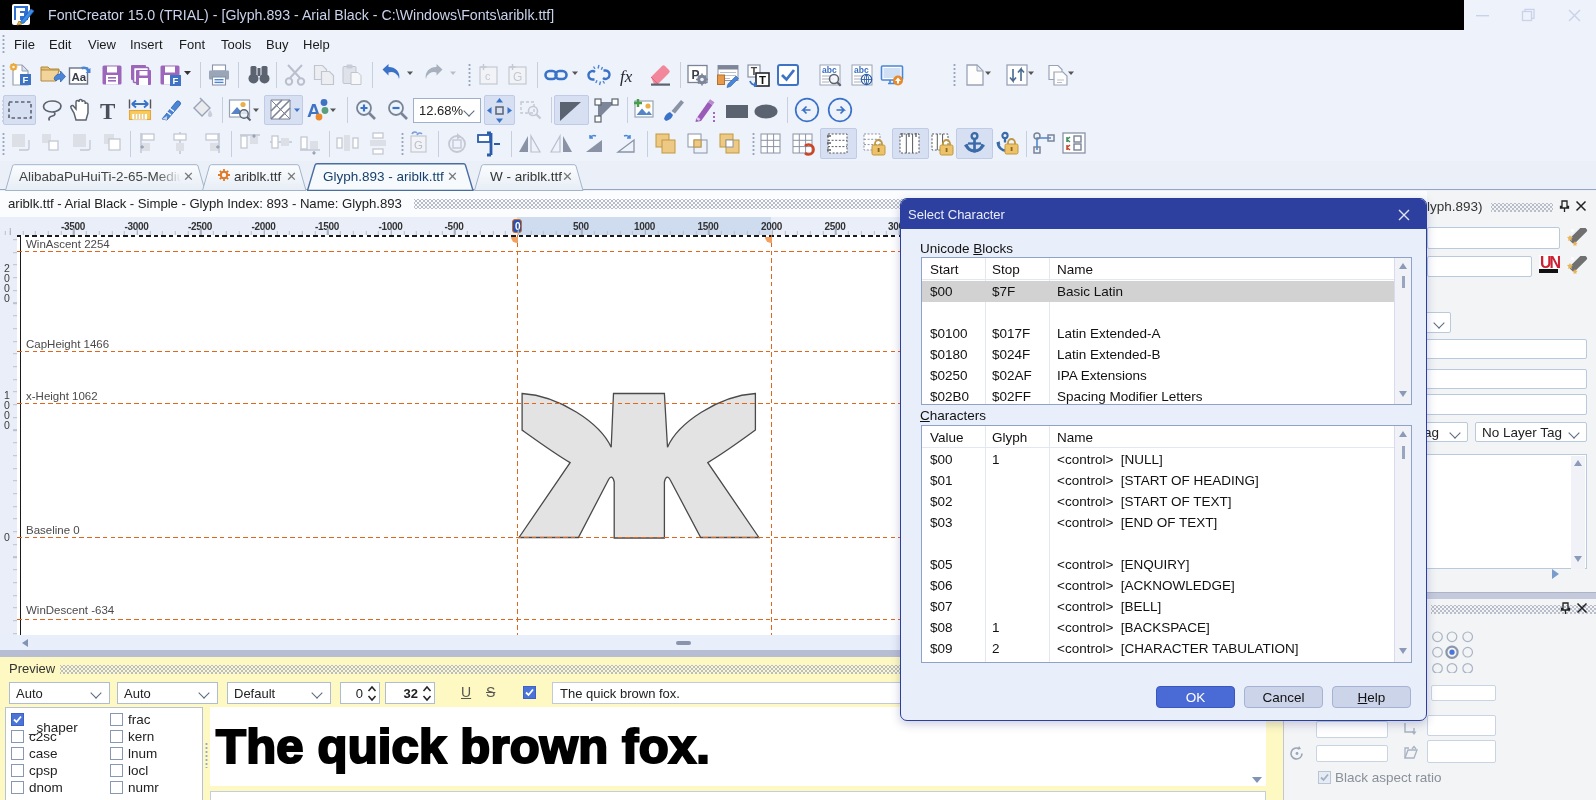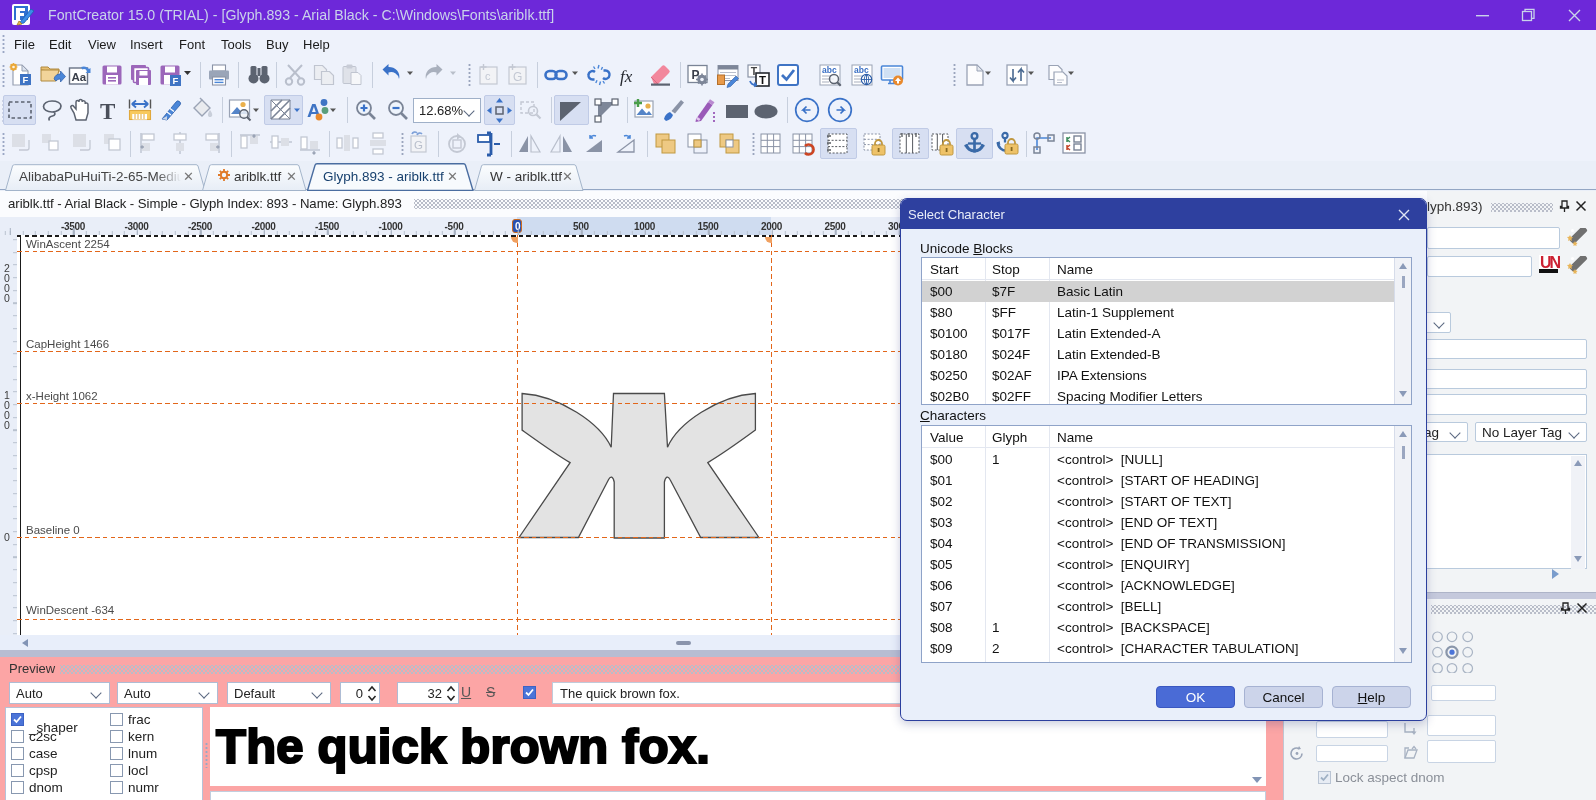--- a/index.html
+++ b/index.html
@@ -1,20 +1,20 @@
 <!DOCTYPE html>
 <html><head>
 <meta charset="utf-8">
 <style>
 *{margin:0;padding:0;box-sizing:border-box;}
 html,body{width:1596px;height:800px;overflow:hidden;}
 body{font-family:"Liberation Sans",sans-serif;position:relative;background:#eef2fb;-webkit-font-smoothing:antialiased;}
 .abs{position:absolute;}
 
-#titlebar{position:absolute;left:0;top:0;width:1596px;height:30px;background:#6d28d9;}
+#titlebar{position:absolute;left:0;top:0;width:1464px;height:30px;background:#000000;}
 #titletxt{position:absolute;left:48px;top:7px;font-size:14.2px;color:#c9d2ea;letter-spacing:0px;}
 .winbtn{position:absolute;top:0;width:46px;height:30px;}
 
 #menubar{position:absolute;left:0;top:30px;width:1596px;height:28px;background:#eef2fb;}
 .mitem{position:absolute;top:7px;font-size:13px;color:#1b1b1b;}
 
 .grip{position:absolute;width:3px;background-image:radial-gradient(circle,#9aa7c4 1px,transparent 1.2px);background-size:3px 4px;}
 
 #tb1{position:absolute;left:0;top:58px;width:1596px;height:36px;background:#eef2fb;}
 #tb2{position:absolute;left:0;top:94px;width:1596px;height:33px;background:#eef2fb;}
@@ -37,21 +37,21 @@
 .rnum{position:absolute;top:4px;font-size:10px;font-weight:700;letter-spacing:-0.3px;color:#333;transform:translateX(-50%);}
 #vruler{position:absolute;left:0;top:44px;width:17px;height:404px;background:#e9eef8;}
 .vnum{position:absolute;left:3px;font-size:10.5px;color:#3c3c3c;line-height:10px;text-align:center;width:8px;}
 #canvas{position:absolute;left:17px;top:44px;width:1410px;height:400px;background:#fff;}
 .odash{position:absolute;height:1.3px;background-image:repeating-linear-gradient(90deg,#e2661a 0 4.6px,transparent 4.6px 7.8px);}
 .odashv{position:absolute;width:1.3px;background-image:repeating-linear-gradient(180deg,#e2661a 0 4.6px,transparent 4.6px 7.8px);}
 .mlabel{position:absolute;font-size:11.5px;color:#4a4a4a;}
 #hscroll{position:absolute;left:0;top:444px;width:1427px;height:15px;background:#e8eefa;}
 #docsplit{position:absolute;left:0;top:650px;width:1283px;height:7px;background:#b7bdd2;}
 
-#preview{position:absolute;left:0;top:657px;width:1596px;height:143px;background:#fca5a5;}
+#preview{position:absolute;left:0;top:657px;width:1596px;height:143px;background:#fef9c3;}
 .pvtxt{font-size:13px;color:#333;}
 .combo{position:absolute;background:#fff;border:1px solid #aebcd4;font-size:13px;color:#222;}
 .chev{position:absolute;width:8px;height:8px;border-left:1.6px solid #5a6880;border-bottom:1.6px solid #5a6880;transform:rotate(-45deg);}
 .cbx{position:absolute;width:13px;height:13px;border:1px solid #8898b0;background:#fff;}
 .cbxc{background:#4b74d8;border-color:#3c62c4;}
 .fl{position:absolute;font-size:13.5px;color:#222;}
 
 #rpanel{position:absolute;left:1427px;top:191px;width:169px;height:401px;background:#f2f4f6;}
 .rfield{position:absolute;background:#fff;border:1px solid #b9cadd;border-radius:2px;}
 #tpanel{position:absolute;left:1283px;top:599px;width:313px;height:201px;background:#f2f4f6;border-left:1px solid #c0c6d2;}
@@ -807,21 +807,21 @@
       <span style="position:absolute;left:6px;top:3px;">Default</span>
       <div class="chev" style="right:9px;top:6px;"></div>
     </div>
   <div class="combo" style="left:340px;top:25px;width:40px;height:22px;">
       <span style="position:absolute;right:16px;top:3px;">0</span>
     <svg class="abs" style="right:2px;top:2px" width="10" height="17">
         <path d="M1.5 6 L5 2 L8.5 6" fill="none" stroke="#222" stroke-width="1.5"></path>
         <path d="M1.5 11 L5 15 L8.5 11" fill="none" stroke="#222" stroke-width="1.5"></path>
       </svg>
   </div>
-  <div class="combo" style="left:397px;top:25px;width:62px;height:22px;">
+  <div class="combo" style="left:385px;top:25px;width:50px;height:22px;font-weight:bold;">
       <span style="position:absolute;right:16px;top:3px;">32</span>
     <svg class="abs" style="right:2px;top:2px" width="10" height="17">
         <path d="M1.5 6 L5 2 L8.5 6" fill="none" stroke="#222" stroke-width="1.5"></path>
         <path d="M1.5 11 L5 15 L8.5 11" fill="none" stroke="#222" stroke-width="1.5"></path>
       </svg>
   </div>
   <div class="abs" style="left:461px;top:27px;font-size:14px;color:#555;text-decoration:underline;">U</div>
   <div class="abs" style="left:486px;top:27px;font-size:14px;color:#555;text-decoration:line-through;">S</div>
   <div class="cbx cbxc" style="left:523px;top:29px;">
     <svg width="11" height="11" viewBox="0 0 11 11">
@@ -959,21 +959,21 @@
   <svg class="abs" style="left:119px;top:146px" width="17" height="16" viewBox="0 0 17 16">
       <path d="M2 13 L5 5 h9 l-3 8z" fill="none" stroke="#a8b2c2" stroke-width="1.3"></path>
       <path d="M2 13 V3 h4" fill="none" stroke="#a8b2c2" stroke-width="1.3"></path>
       <path d="M9 4 l2-2.5 2 2.5" fill="none" stroke="#a8b2c2" stroke-width="1.3"></path>
     </svg>
   <div class="abs" style="left:34px;top:172px;width:13px;height:13px;background:#e7ecf4;border:1px solid #b9c4d4;">
     <svg width="11" height="11" viewBox="0 0 11 11">
         <path d="M2 5.5 L4.5 8 L9 2.5" fill="none" stroke="#9fb0c4" stroke-width="1.8"></path>
       </svg>
   </div>
-  <div class="abs" style="left:51px;top:171px;font-size:13.5px;color:#8a8f98;">Lock aspect dnom</div>
+  <div class="abs" style="left:51px;top:171px;font-size:13.5px;color:#8a8f98;">Black aspect ratio</div>
 </div>
 
 <div id="dialog">
   <div id="dtitle"></div>
   <div id="dtitletxt">Select Character</div>
   <svg class="abs" style="left:496px;top:9px" width="14" height="14" viewBox="0 0 14 14">
       <path d="M2 2 l10 10 M12 2 L2 12" stroke="#dfe5f4" stroke-width="1.4"></path>
     </svg>
   <div class="dlabel" style="left:19px;top:42px;">Unicode <span style="text-decoration:underline">B</span>locks</div>
   <div class="dtable" style="top:58px;height:148px;">
@@ -982,25 +982,20 @@
     <div class="drow" style="top:0;height:22px;border-bottom:1px solid #e3e7f0;">
       <span class="dc1" style="top:4px">Start</span>
         <span class="dc2" style="top:4px">Stop</span>
         <span class="dc3" style="top:4px">Name</span>
     </div>
     <div class="drow" style="top:23px;background:#d2d2d2;">
         <span class="dc1">$00</span>
         <span class="dc2">$7F</span>
         <span class="dc3">Basic Latin</span>
       </div>
-    <div class="drow" style="top:44px;">
-        <span class="dc1">$80</span>
-        <span class="dc2">$FF</span>
-        <span class="dc3">Latin-1 Supplement</span>
-      </div>
     <div class="drow" style="top:65px;">
         <span class="dc1">$0100</span>
         <span class="dc2">$017F</span>
         <span class="dc3">Latin Extended-A</span>
       </div>
     <div class="drow" style="top:86px;">
         <span class="dc1">$0180</span>
         <span class="dc2">$024F</span>
         <span class="dc3">Latin Extended-B</span>
       </div>
@@ -1039,24 +1034,20 @@
         <span class="dc3">&lt;control&gt;&nbsp; [START OF HEADING]</span>
       </div>
     <div class="drow" style="top:65px;">
         <span class="dc1">$02</span>
         <span class="dc3">&lt;control&gt;&nbsp; [START OF TEXT]</span>
       </div>
     <div class="drow" style="top:86px;">
         <span class="dc1">$03</span>
         <span class="dc3">&lt;control&gt;&nbsp; [END OF TEXT]</span>
       </div>
-    <div class="drow" style="top:107px;">
-        <span class="dc1">$04</span>
-        <span class="dc3">&lt;control&gt;&nbsp; [END OF TRANSMISSION]</span>
-      </div>
     <div class="drow" style="top:128px;">
         <span class="dc1">$05</span>
         <span class="dc3">&lt;control&gt;&nbsp; [ENQUIRY]</span>
       </div>
     <div class="drow" style="top:149px;">
         <span class="dc1">$06</span>
         <span class="dc3">&lt;control&gt;&nbsp; [ACKNOWLEDGE]</span>
       </div>
     <div class="drow" style="top:170px;">
         <span class="dc1">$07</span>

